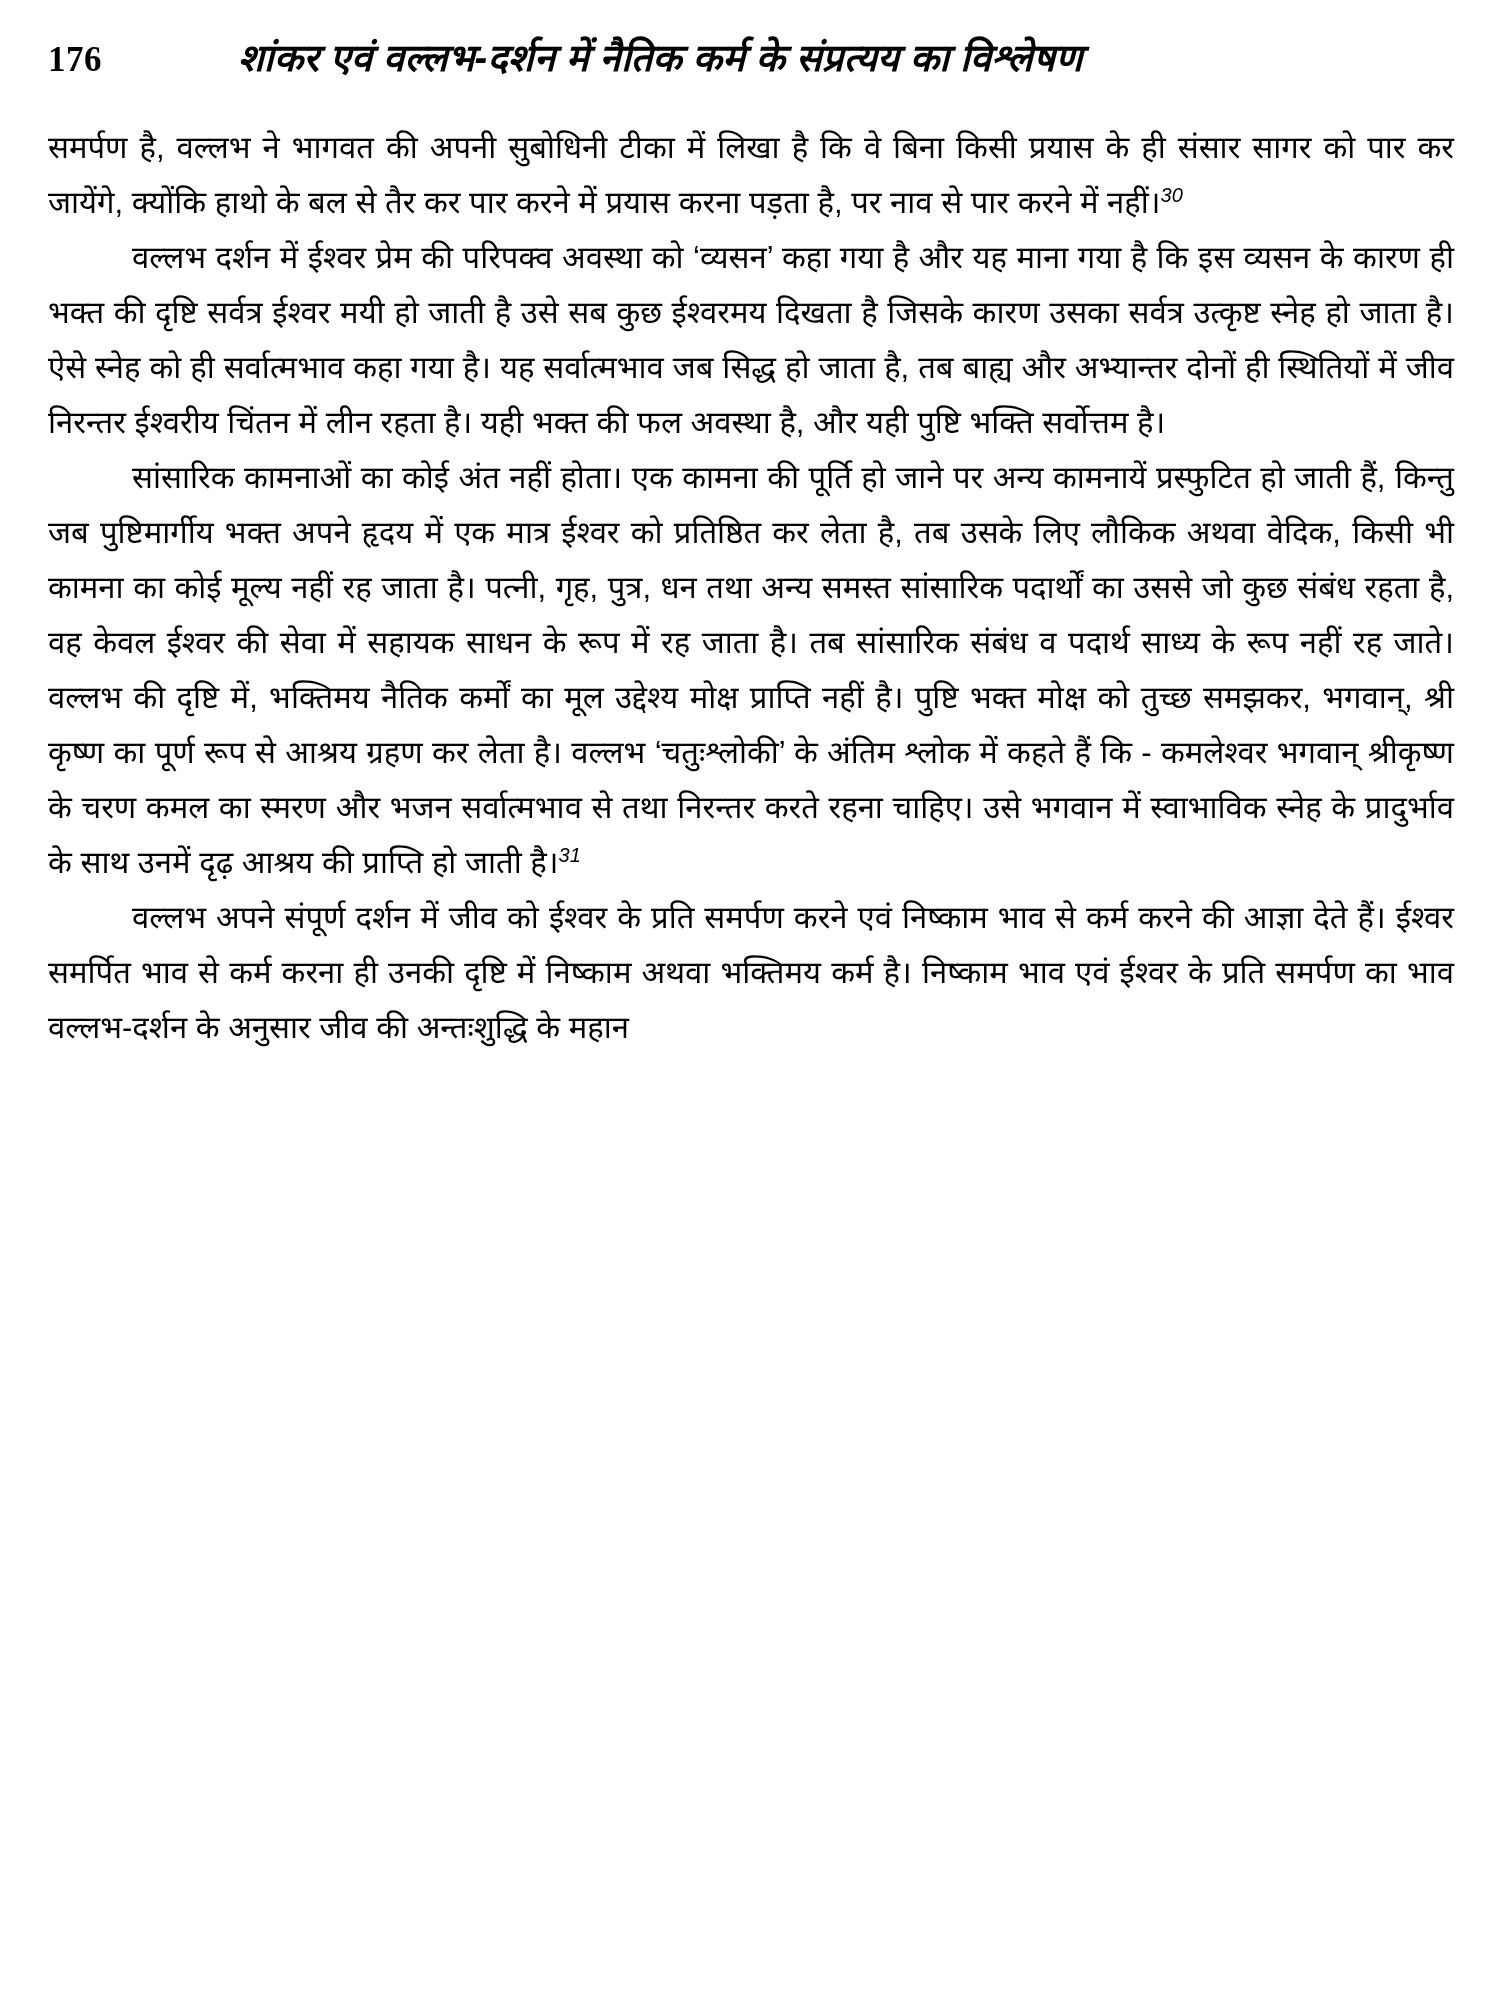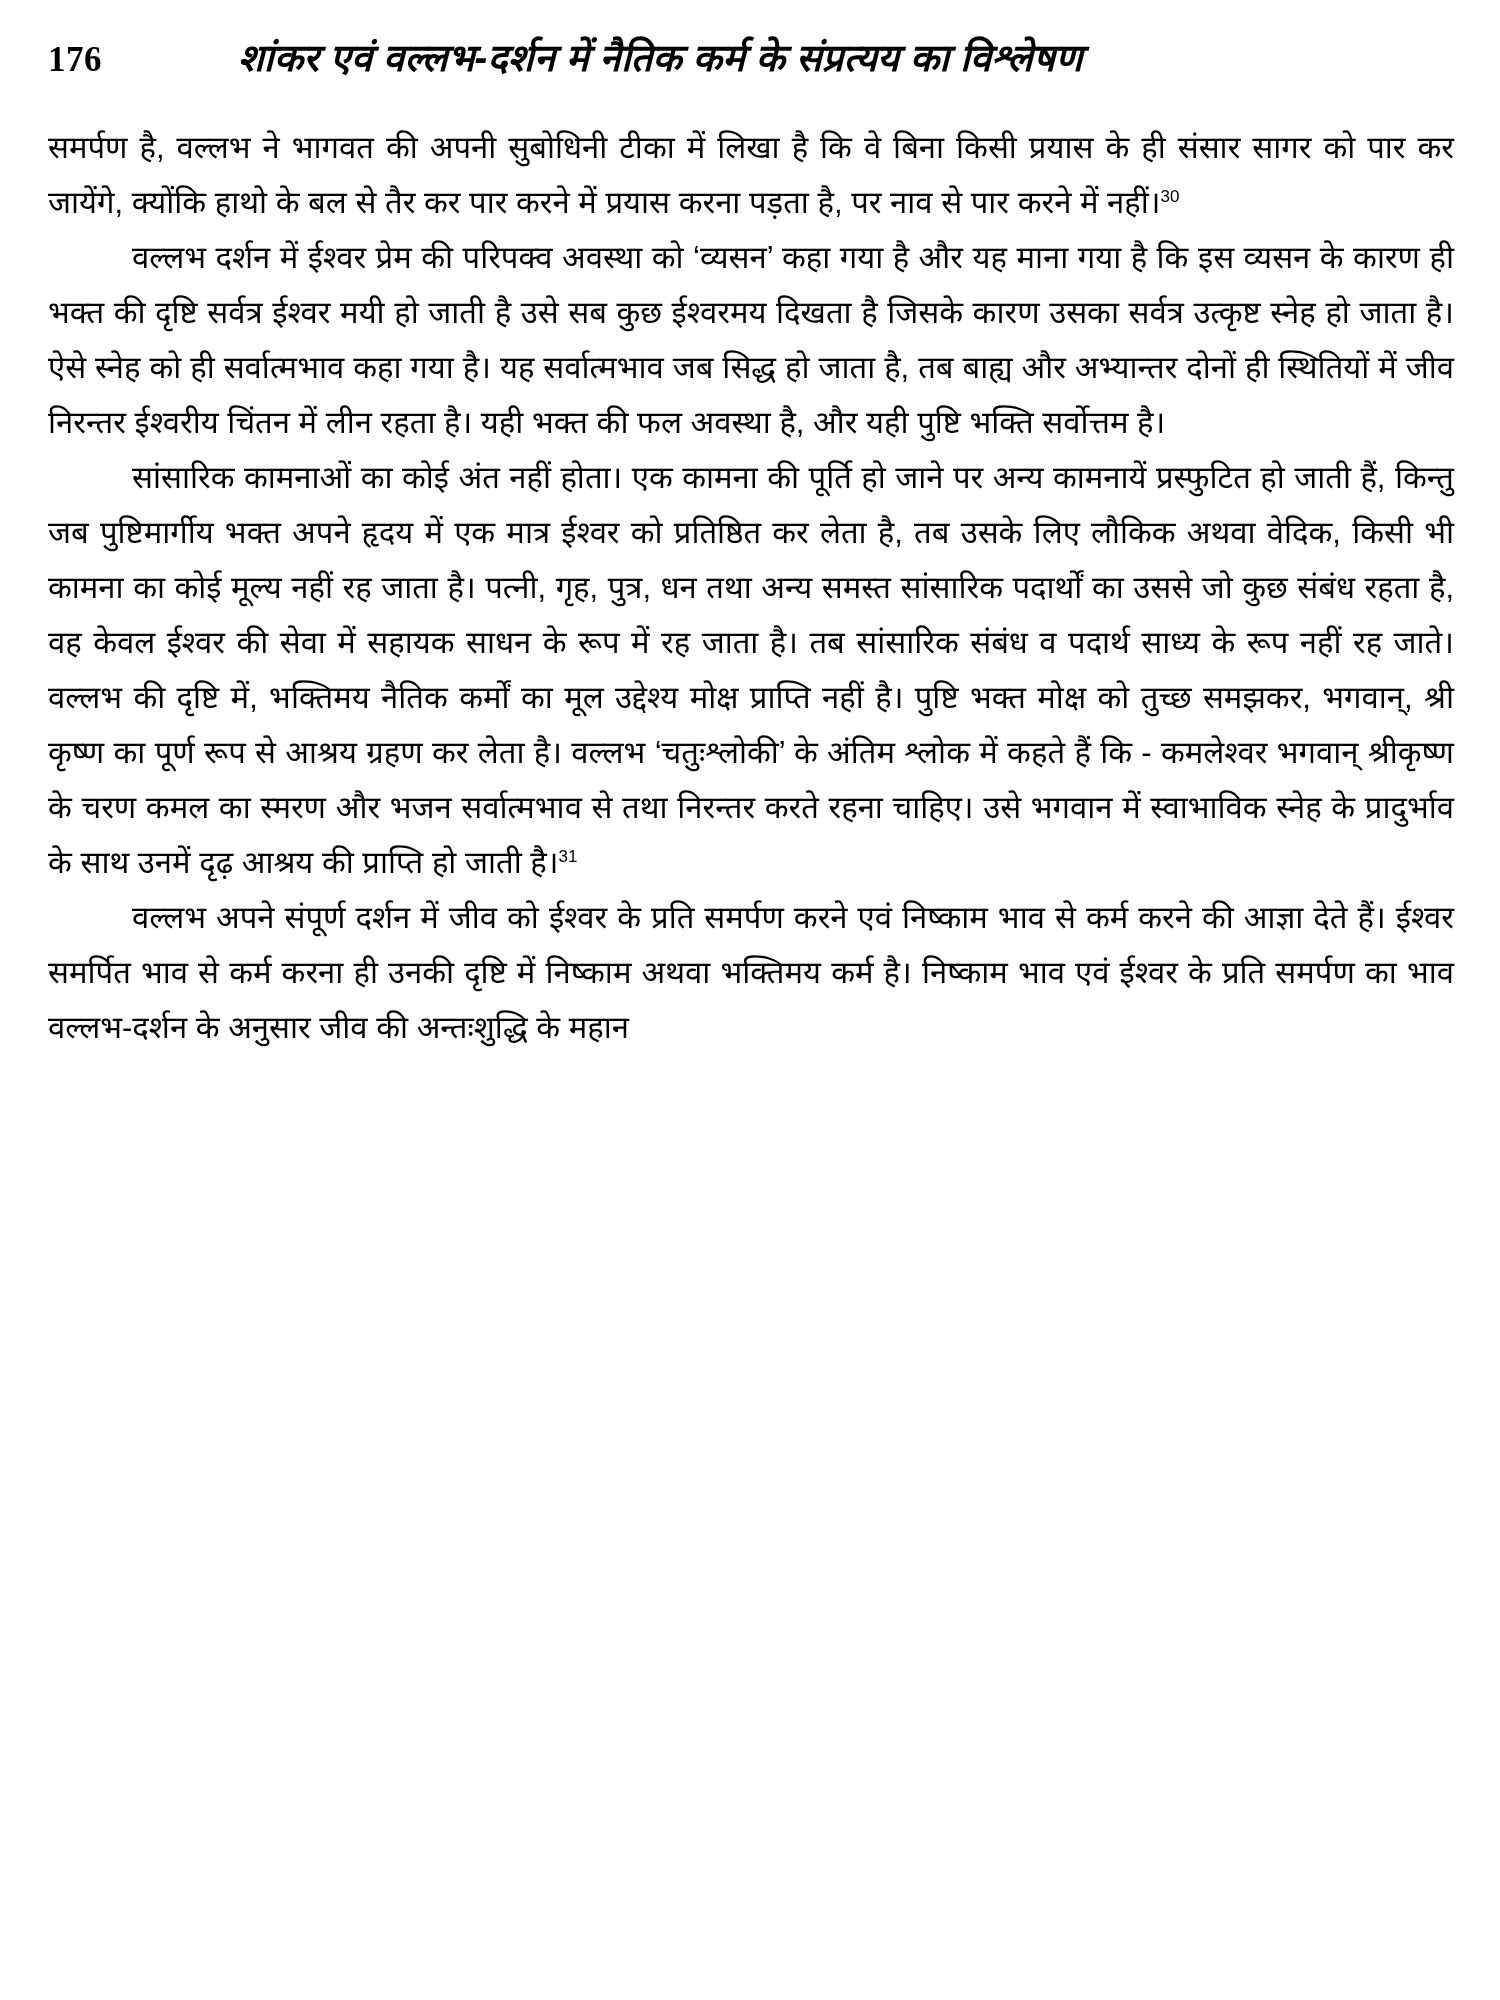--- a/index.html
+++ b/index.html
@@ -51,23 +51,24 @@
     text-align: justify;
     text-justify: inter-word;
   }
   p {
     margin: 0;
   }
   p.indent {
     text-indent: 84px;
   }
   sup {
-    font-size: 17px;
+    font-size: 20px;
     vertical-align: super;
     line-height: 0;
+    font-style: italic;
   }
 </style>
 </head>
 <body>
 
 <div class="page">
 
   <div class="header">
     <div class="folio">176</div>
     <div class="running-head">शांकर एवं वल्लभ-दर्शन में नैतिक कर्म के संप्रत्यय का विश्लेषण</div>

